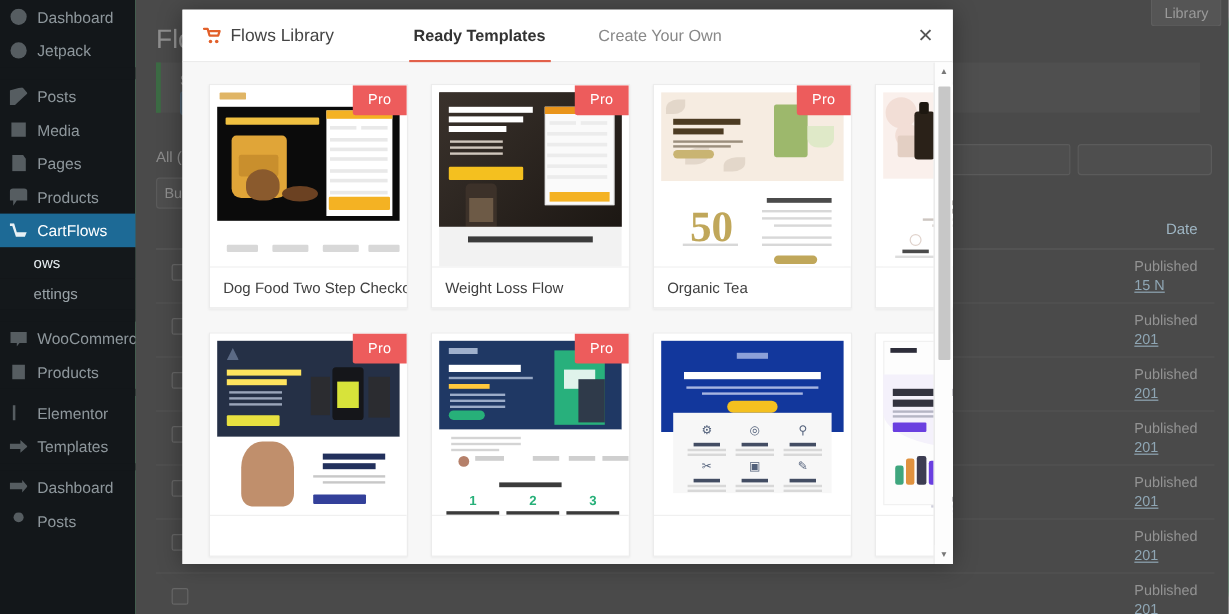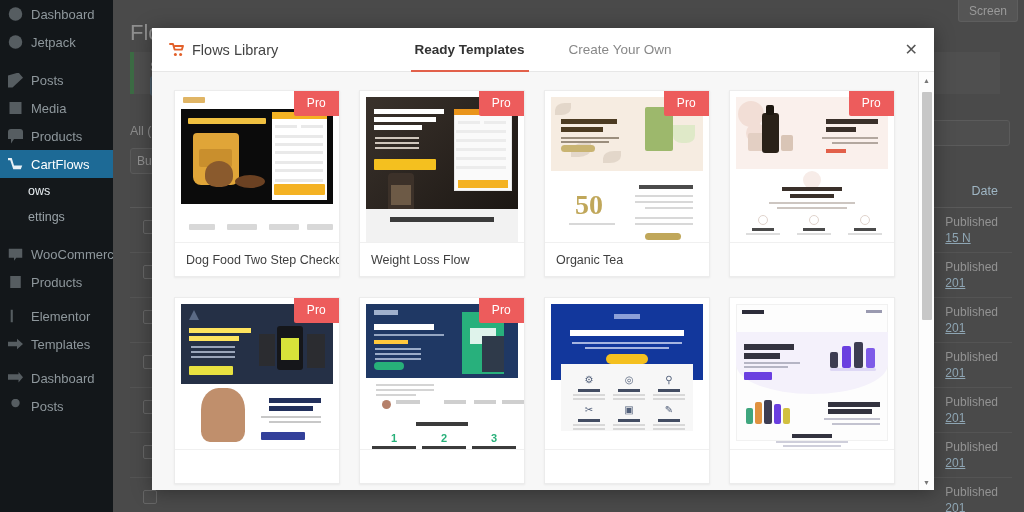--- a/index.html
+++ b/index.html
@@ -125,21 +125,21 @@
     position: absolute; right: 14px; top: 6px; font-size: 12px; color: #939393;
     text-align: left; line-height: 16px; white-space: nowrap;
   }
   .bg-date .d2 { color: #8fa6b4; text-decoration: underline; }
 
   
   #modal-scrim {
     position: absolute; inset: 0; background: rgba(0,0,0,0.0);
   }
   #modal {
-    position: absolute; left: 152px; top: 28px; width: 782px; height: 462px;
+    position: absolute; left: 152px; top: 8px; width: 642px; height: 462px;
     background: #fff; box-shadow: 0 2px 18px rgba(0,0,0,.35);
     display: flex; flex-direction: column; overflow: hidden;
   }
   #modal-header {
     height: 44px; flex: 0 0 44px; background: #fff;
     border-bottom: 1px solid #e7e7e7;
     display: flex; align-items: stretch; position: relative;
   }
   #brand {
     display: flex; align-items: center; gap: 7px; padding-left: 17px;
@@ -238,21 +238,21 @@
   
   .m3-hero{ position:absolute; left:6px; right:6px; top:6px; height:74px; background:#f6ece1;}
   .m3-leaf{ position:absolute; background:#ded2c4; border-radius:60% 0 60% 0; opacity:.8;}
   .m3-h1  { position:absolute; left:10px; top:22px; width:56px; height:5px; background:#4c3b22;}
   .m3-h2  { position:absolute; left:10px; top:30px; width:42px; height:5px; background:#4c3b22;}
   .m3-p   { position:absolute; left:10px; top:40px; width:58px; height:2px; background:#9b8e7d;}
   .m3-cta { position:absolute; left:10px; top:48px; width:34px; height:7px; background:#c9b472; border-radius:4px;}
   .m3-pkg { position:absolute; right:30px; top:10px; width:28px; height:44px; background:#9db86c; border-radius:2px;}
   .m3-cup { position:absolute; right:8px; top:28px; width:22px; height:18px; background:#dfe9c8; border-radius:0 0 40% 40%;}
   .m3-bot { position:absolute; left:6px; right:6px; top:80px; bottom:0; background:#fff;}
-  .m3-50  { position:absolute; left:24px; top:16px; width:40px; height:34px; color:#c0a75a; font-size:28px; font-weight:bold; font-family:"Liberation Serif",serif;}
+  .m3-50  { position:absolute; left:24px; top:16px; width:40px; height:34px; color:#c0a75a; font-size:36px; font-weight:bold; font-family:"Liberation Serif",serif;}
   .m3-ab  { position:absolute; right:10px; top:14px; width:54px; height:4px; background:#4b4b4b;}
   .m3-al  { position:absolute; right:10px; background:#d8d8d8; height:2px; width:58px;}
   .m3-acta{ position:absolute; right:22px; top:62px; width:36px; height:7px; background:#c0a75a; border-radius:4px;}
 
   
   .m4-hero{ position:absolute; left:6px; right:6px; top:6px; height:72px; background:#faf0ec;}
   .m4-circ{ position:absolute; border-radius:50%; background:#f2ded6; }
   .m4-pump{ position:absolute; left:26px; top:16px; width:17px; height:40px; background:#2a2118; border-radius:3px;}
   .m4-pump2{ position:absolute; left:30px; top:8px; width:8px; height:10px; background:#1d1710; border-radius:2px;}
   .m4-jar { position:absolute; left:12px; top:36px; width:16px; height:18px; background:#e3cfc3; border-radius:2px;}
@@ -371,20 +371,24 @@
     <div class="menu-gap"></div>
     <div class="menu-item">
       <span class="ico i-post"></span>
       <span>Posts</span>
     </div>
     <div class="menu-item">
       <span class="ico i-media"></span>
       <span>Media</span>
     </div>
     <div class="menu-item">
+      <span class="ico i-pages"></span>
+      <span>Pages</span>
+    </div>
+    <div class="menu-item">
       <span class="ico i-comm"></span>
       <span>Products</span>
     </div>
     <div class="menu-item active">
       <span class="ico i-cart"></span>
       <span>CartFlows</span>
     </div>
     <div class="submenu-item sub-current">
       <span>ows</span>
     </div>
@@ -414,21 +418,21 @@
       <span class="ico i-appear"></span>
       <span>Dashboard</span>
     </div>
     <div class="menu-item">
       <span class="ico i-users"></span>
       <span>Posts</span>
     </div>
   </nav>
 
   <main id="admin-content">
-    <div id="screen-options-tab">Screen</div>
+    <div id="screen-options-tab">Library</div>
     <h1 id="page-heading">Flows</h1>
 
     <div id="notice-box">
       <div id="notice-text">S</div>
       <div id="notice-btn"></div>
     </div>
 
     <div id="subsubsub">All (</div>
     <div id="bulk-select">Bulk Actions</div>
     <div id="apply-btn"></div>

